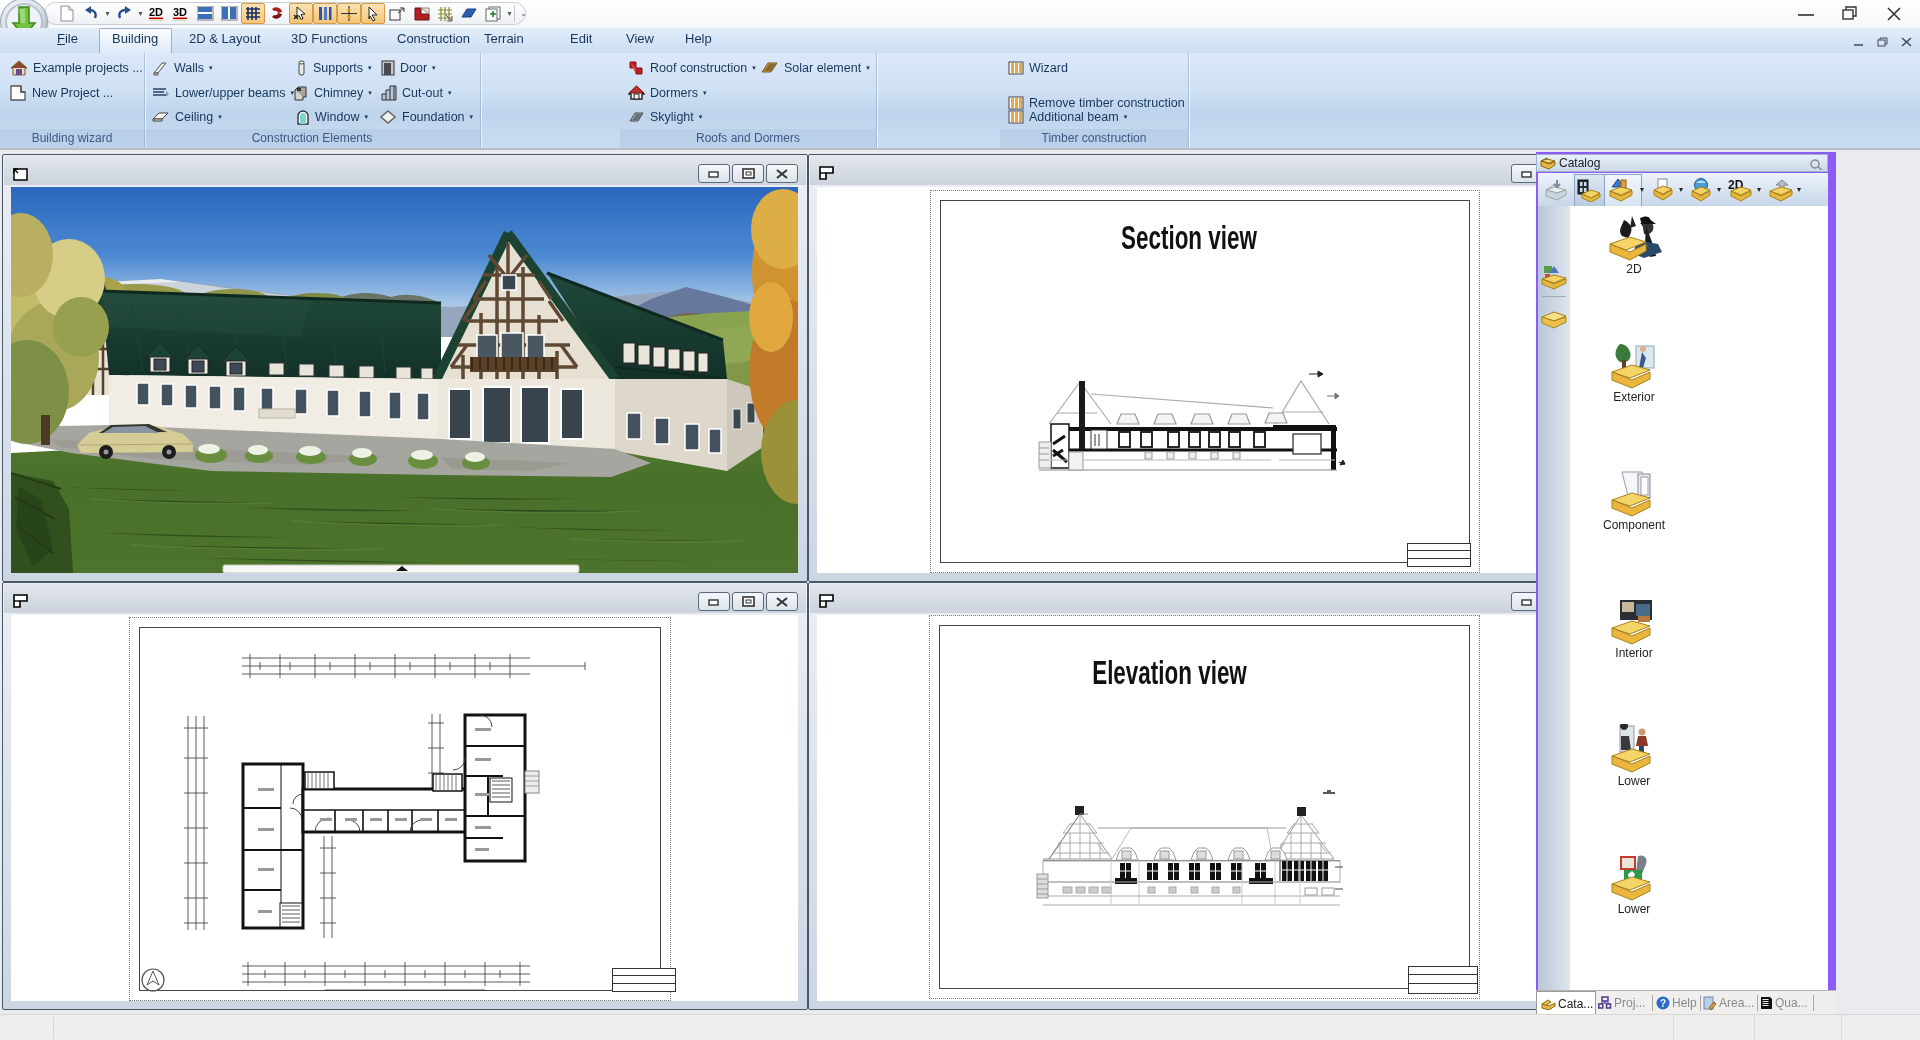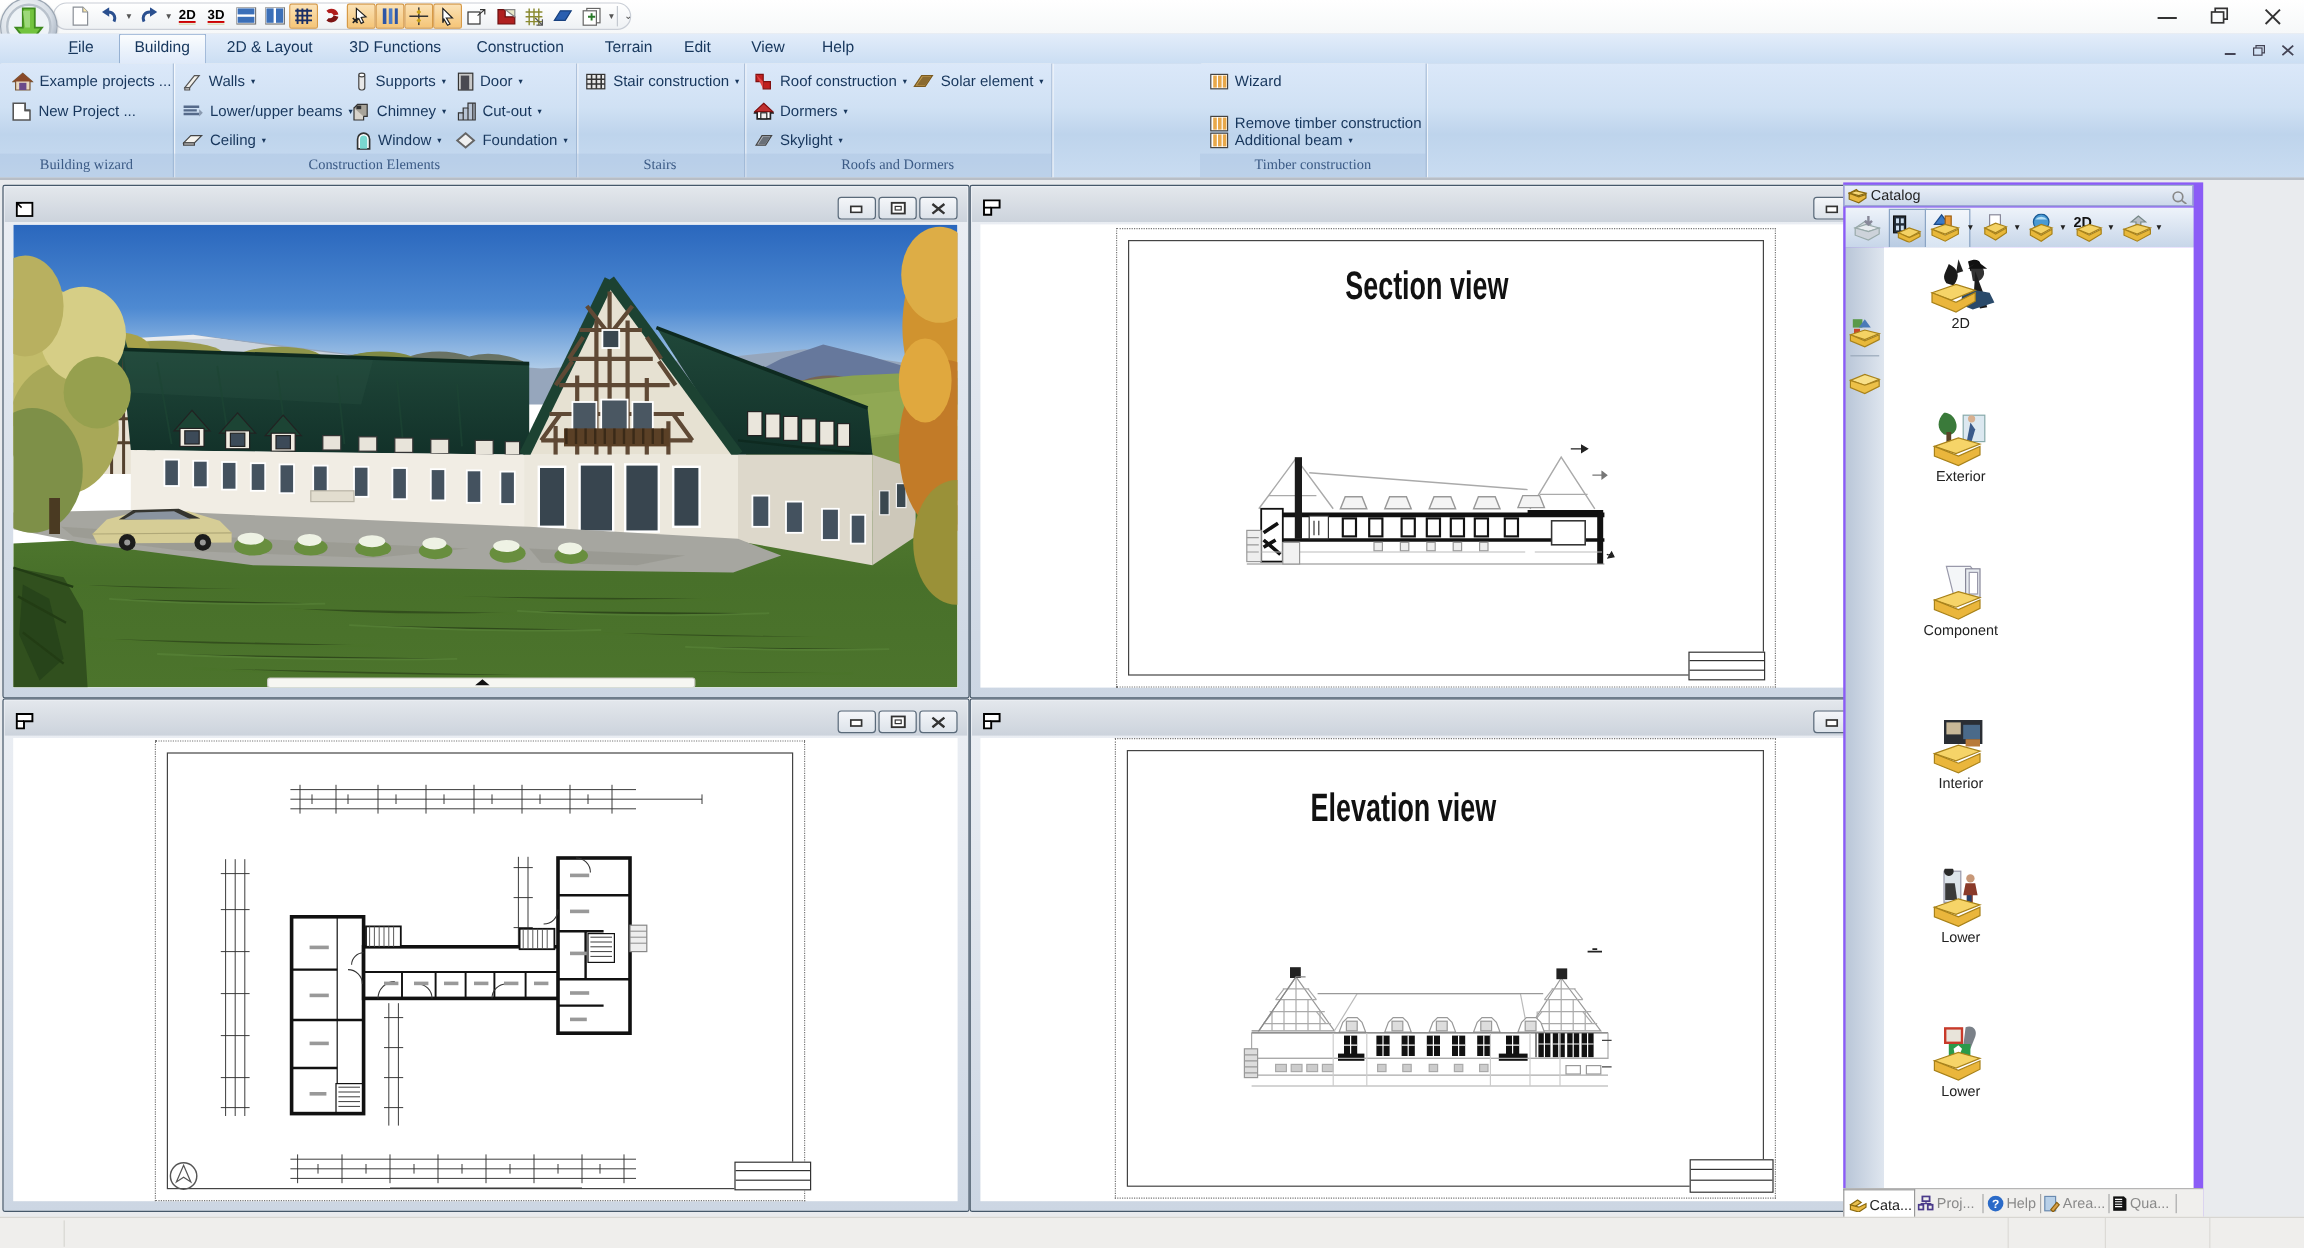--- a/index.html
+++ b/index.html
@@ -23,21 +23,21 @@
  background:linear-gradient(#e3edfa,#cbdef3);border-bottom:1px solid #b0c7e4;}
 .tab{position:absolute;top:31px;font-size:13px;color:#16365c;}
 #tabsel{left:99px;top:28px;width:73px;height:25px;background:linear-gradient(#fbfdfe,#e9f1fb 60%,#dfeafa);
  border:1px solid #96b1d2;border-bottom:none;border-radius:2px 2px 0 0;box-sizing:border-box;}
 #mdictrl{right:6px;top:36px;display:flex;gap:10px;color:#4a5a6a;}
 
 #ribbon{left:0;top:53px;width:1920px;height:95px;
  background:linear-gradient(180deg,#dbe8f9 0%,#d0e1f4 38%,#bed4ec 62%,#c9dcf1 100%);
  border-bottom:1px solid #8ea9c9;}
 .grp{position:absolute;top:0;height:95px;border-right:1px solid rgba(130,155,190,.5);box-shadow:1px 0 0 rgba(255,255,255,.7);}
-.grplabel{position:absolute;bottom:0;width:100%;text-align:center;font-size:12px;color:#3b5a85;padding:2px 0 3px;background:rgba(160,185,218,0.30);font-family:Liberation Serif, serif;}
+.grplabel{position:absolute;bottom:0;width:100%;text-align:center;font-size:12px;color:#3b5a85;padding:2px 0 3px;background:rgba(160,185,218,0.30);}
 .rbtn{position:absolute;height:20px;display:flex;align-items:center;font-size:12.5px;color:#17365c;white-space:nowrap;}
 .rbtn svg{margin-right:5px;}
 .car{font-size:7px;color:#17365c;margin-left:5px;}
 
 #mdibg{left:0;top:148px;width:1920px;height:866px;background:#e9ebee;border-top:2px solid #b8bec6;}
 .child{position:absolute;background:linear-gradient(#eceff4,#ccd6e3);border:1px solid #46586a;border-radius:2px;}
 .ctitle{position:absolute;left:1px;right:1px;top:1px;height:29px;
  background:linear-gradient(#e3e7ec,#ccd3dc);}
 .cbtn{position:absolute;top:9px;width:30px;height:17px;border:1px solid #5a6a7a;border-radius:3px;
  background:linear-gradient(#f4f6f9,#dde3ea);display:flex;align-items:center;justify-content:center;}
@@ -202,21 +202,21 @@
       <path d="M12 4l12 12M24 4L12 16" stroke="#333" stroke-width="1.6"></path>
     </svg>
 </div>
 <div id="tabrow" class="abs"></div>
 <div id="tabsel" class="abs"></div>
 <span class="tab" style="left:57px"><u>F</u>ile</span>
 <span class="tab" style="left:112px">Building</span>
 <span class="tab" style="left:189px">2D &amp; Layout</span>
 <span class="tab" style="left:291px">3D Functions</span>
 <span class="tab" style="left:397px">Construction</span>
-<span class="tab" style="left:504px">Terrain</span>
+<span class="tab" style="left:484px">Terrain</span>
 <span class="tab" style="left:570px">Edit</span>
 <span class="tab" style="left:626px">View</span>
 <span class="tab" style="left:685px">Help</span>
 <div id="mdictrl" class="abs">
  <svg width="14" height="12">
       <path d="M2 9h9" stroke="#445" stroke-width="1.5"></path>
     </svg>
  <svg width="14" height="12">
       <rect x="2" y="4" width="7" height="6" fill="none" stroke="#445"></rect>
       <path d="M4 4V2h7v6h-2" fill="none" stroke="#445"></path>
@@ -270,27 +270,20 @@
         </svg>Door<span class="car">▾</span></div>
   <div class="rbtn" style="left:237px;top:30px"><svg width="16" height="16">
           <path d="M1 15V9h4V5h4V1h6v14z" fill="#b8c4d4" stroke="#333"></path>
           <path d="M5 9v6M9 5v10M13 1v14" stroke="#333"></path>
         </svg>Cut-out<span class="car">▾</span></div>
   <div class="rbtn" style="left:235px;top:54px"><svg width="18" height="16">
           <path d="M9 2l7 6-7 6-7-6z" fill="#f0f0f0" stroke="#666" stroke-width="1.6"></path>
         </svg>Foundation<span class="car">▾</span></div>
   <div class="grplabel">Construction Elements</div>
  </div>
- <div class="grp" style="left:480px;width:140px">
-  <div class="rbtn" style="left:8px;top:5px"><svg width="18" height="16">
-          <rect x="1" y="2" width="15" height="12" fill="#e8e8e8" stroke="#333"></rect>
-          <path d="M1 6h15M1 10h15M5 2v12M9 2v12M13 2v12" stroke="#333" stroke-width="1.3"></path>
-        </svg>Stair construction<span class="car">▾</span></div>
-  <div class="grplabel">Stairs</div>
- </div>
  <div class="grp" style="left:620px;width:256px">
   <div class="rbtn" style="left:8px;top:5px"><svg width="17" height="16">
           <path d="M2 2h6v6h6v6h-6V8H2z" fill="#c02020" stroke="#801010"></path>
           <path d="M2 2l6 6v6" fill="#e04040"></path>
         </svg>Roof construction<span class="car">▾</span></div>
   <div class="rbtn" style="left:8px;top:30px"><svg width="17" height="16">
           <path d="M8.5 2L1 9h2v5h11V9h2z" fill="#fff" stroke="#222" stroke-width="1.4"></path>
           <path d="M8.5 1L1 8h15z" fill="#c03030" stroke="#801010"></path>
           <rect x="6" y="9" width="5" height="5" fill="#eee" stroke="#222"></rect>
         </svg>Dormers<span class="car">▾</span></div>

